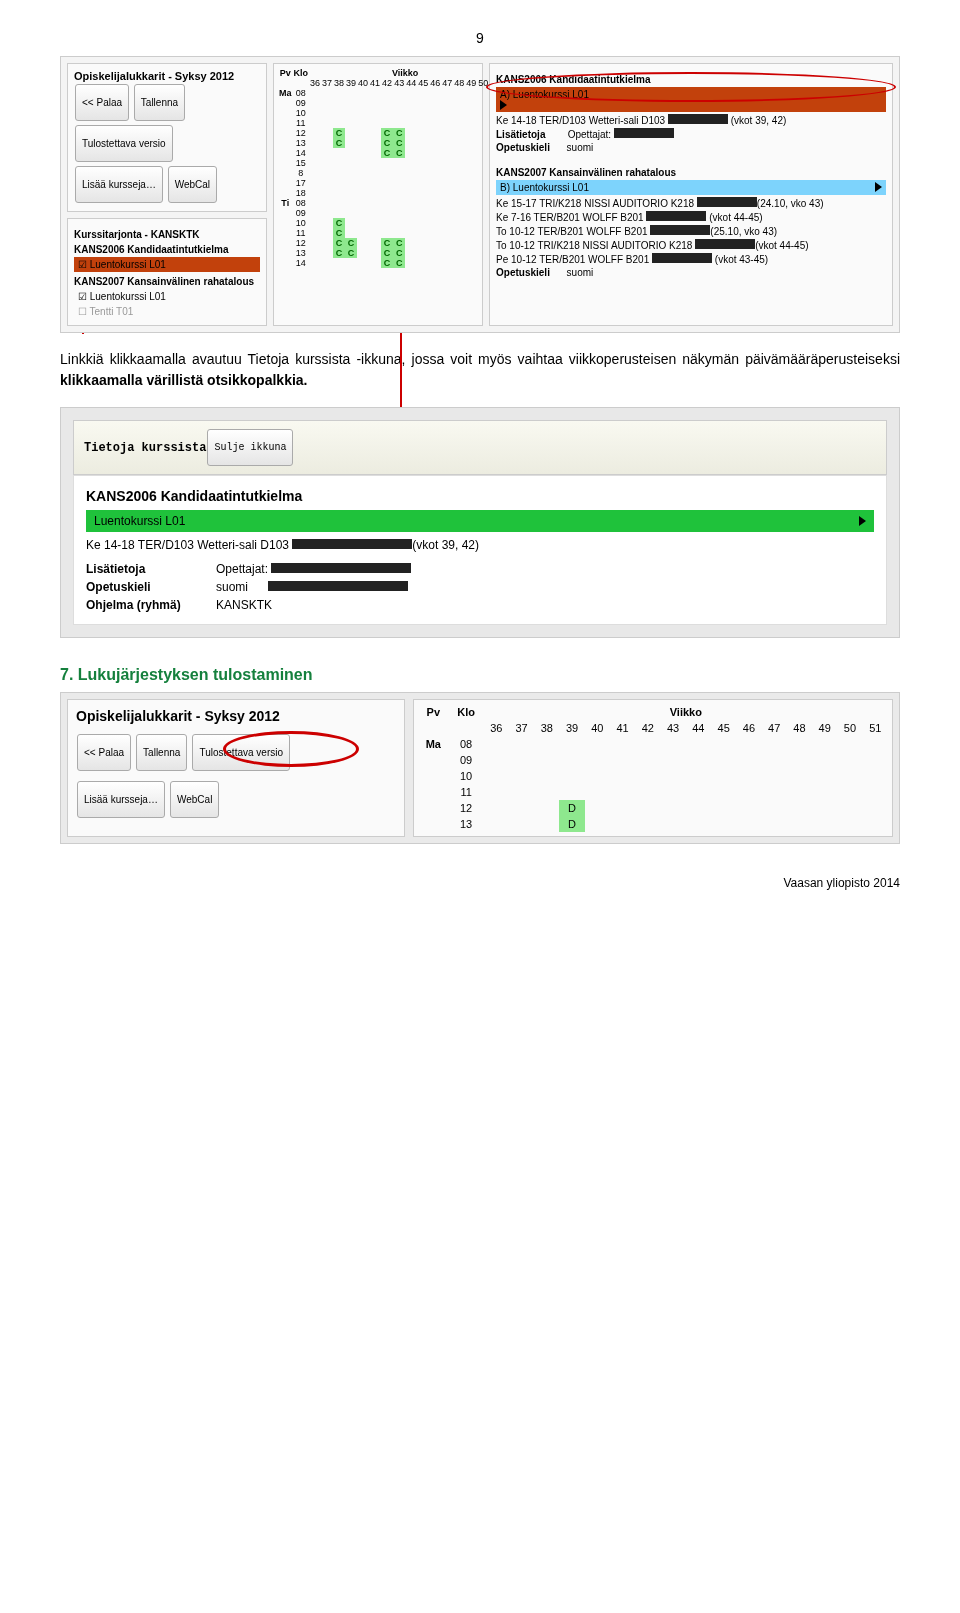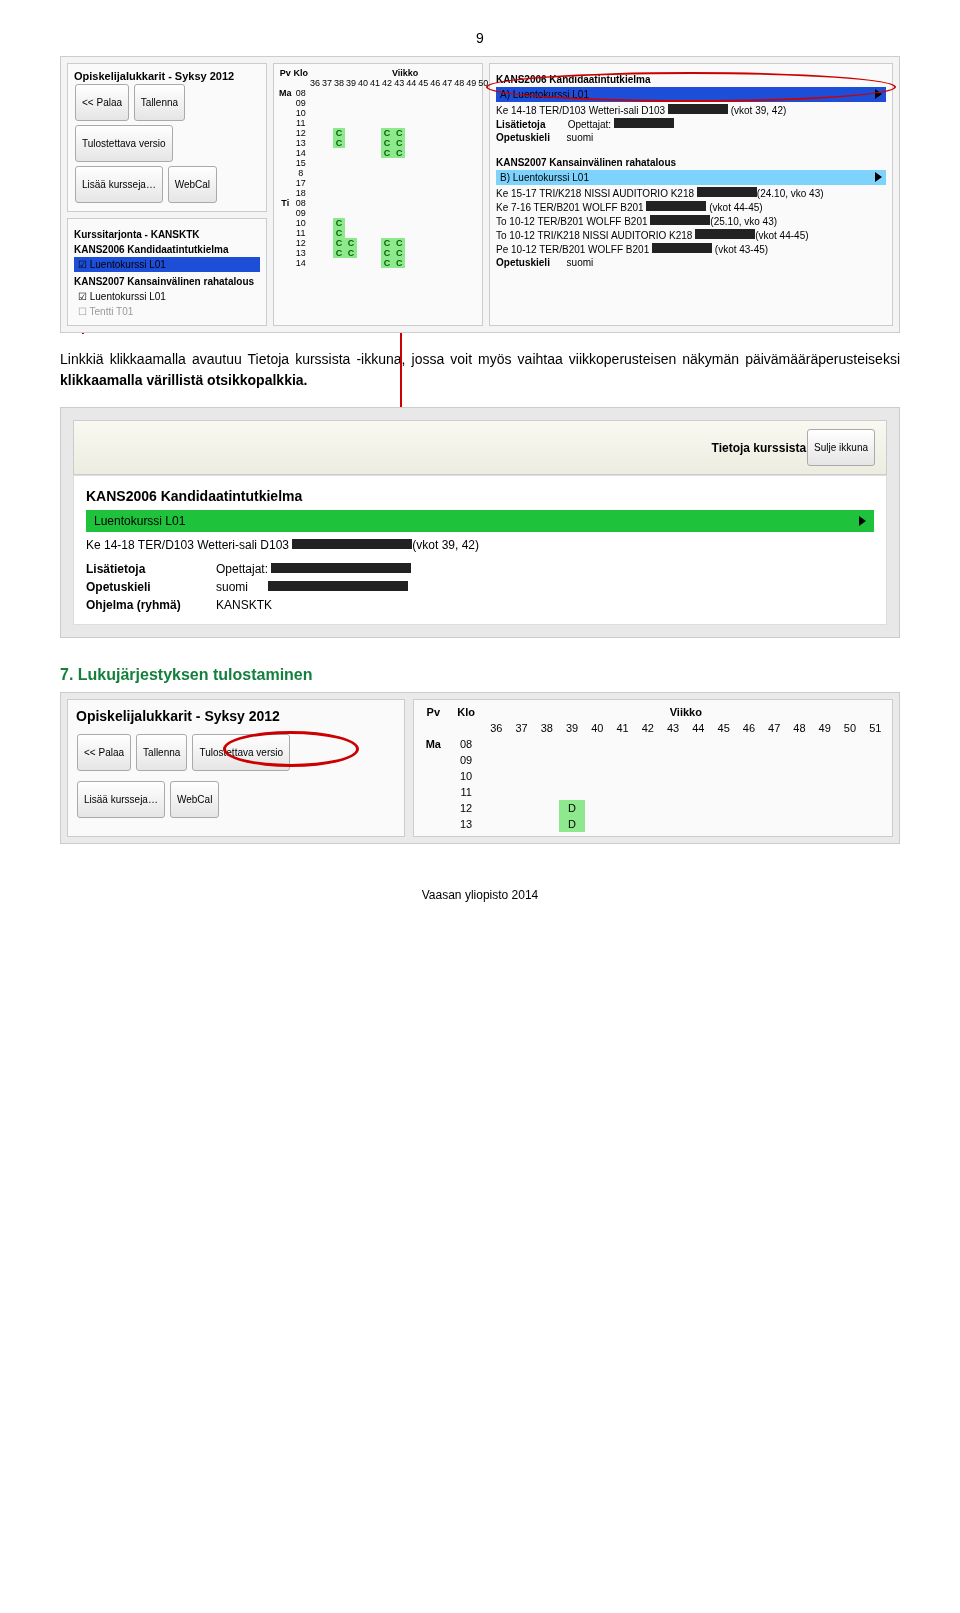--- a/index.html
+++ b/index.html
@@ -55,21 +55,21 @@
   }
   .subhead {
     font-weight: bold;
     font-size: 10px;
     margin: 4px 0 2px 0;
   }
   .course-item {
     padding: 2px 4px;
     font-size: 10px;
   }
-  .green-bg { background: #1d4ed8; color: #000; }
+  .green-bg { background: #c2410c; color: #000; flex-direction: column; }
   .mid-col {
     width: 200px;
     border: 1px solid #ccc;
     background: #fafafa;
     padding: 4px;
     font-size: 9px;
   }
   .mid-col table { border-collapse: collapse; width: 100%; }
   .mid-col td { border: none; text-align: center; font-size: 9px; padding: 0 1px; }
   .viikko-head { font-weight: bold; text-align: center; }
@@ -107,23 +107,24 @@
     background: #e8e8e8;
     padding: 12px;
     position: relative;
     font-size: 12px;
     margin-bottom: 20px;
   }
   .second-figure .title-bar {
     background: linear-gradient(#f9f9f1,#ecece0);
     padding: 6px 10px;
     display: flex;
-    justify-content: flex-end;
+    justify-content: flex-start;
     align-items: center;
     border: 1px solid #ccc;
+    font-family: Liberation Mono, monospace;
   }
   .second-figure .content {
     background: #fff;
     border: 1px solid #ddd;
     padding: 12px;
   }
   .big-green {
     background: #1fc23b;
     padding: 4px 8px;
     margin: 6px 0;
@@ -174,23 +175,23 @@
     position: absolute;
     border: 3px solid #c00;
     border-radius: 50%;
     width: 130px;
     height: 30px;
     top: 38px;
     left: 162px;
     pointer-events: none;
   }
   .footer {
-    text-align: center;
+    text-align: right;
     font-size: 12px;
-    margin-top: 44px;
+    margin-top: 32px;
   }
   .arrow1 {
     position: absolute;
     left: 400px; top: 136px;
     width: 2px; height: 370px;
     background: #c00;
     pointer-events: none;
   }
   .arrow1::after {
     content: '';

